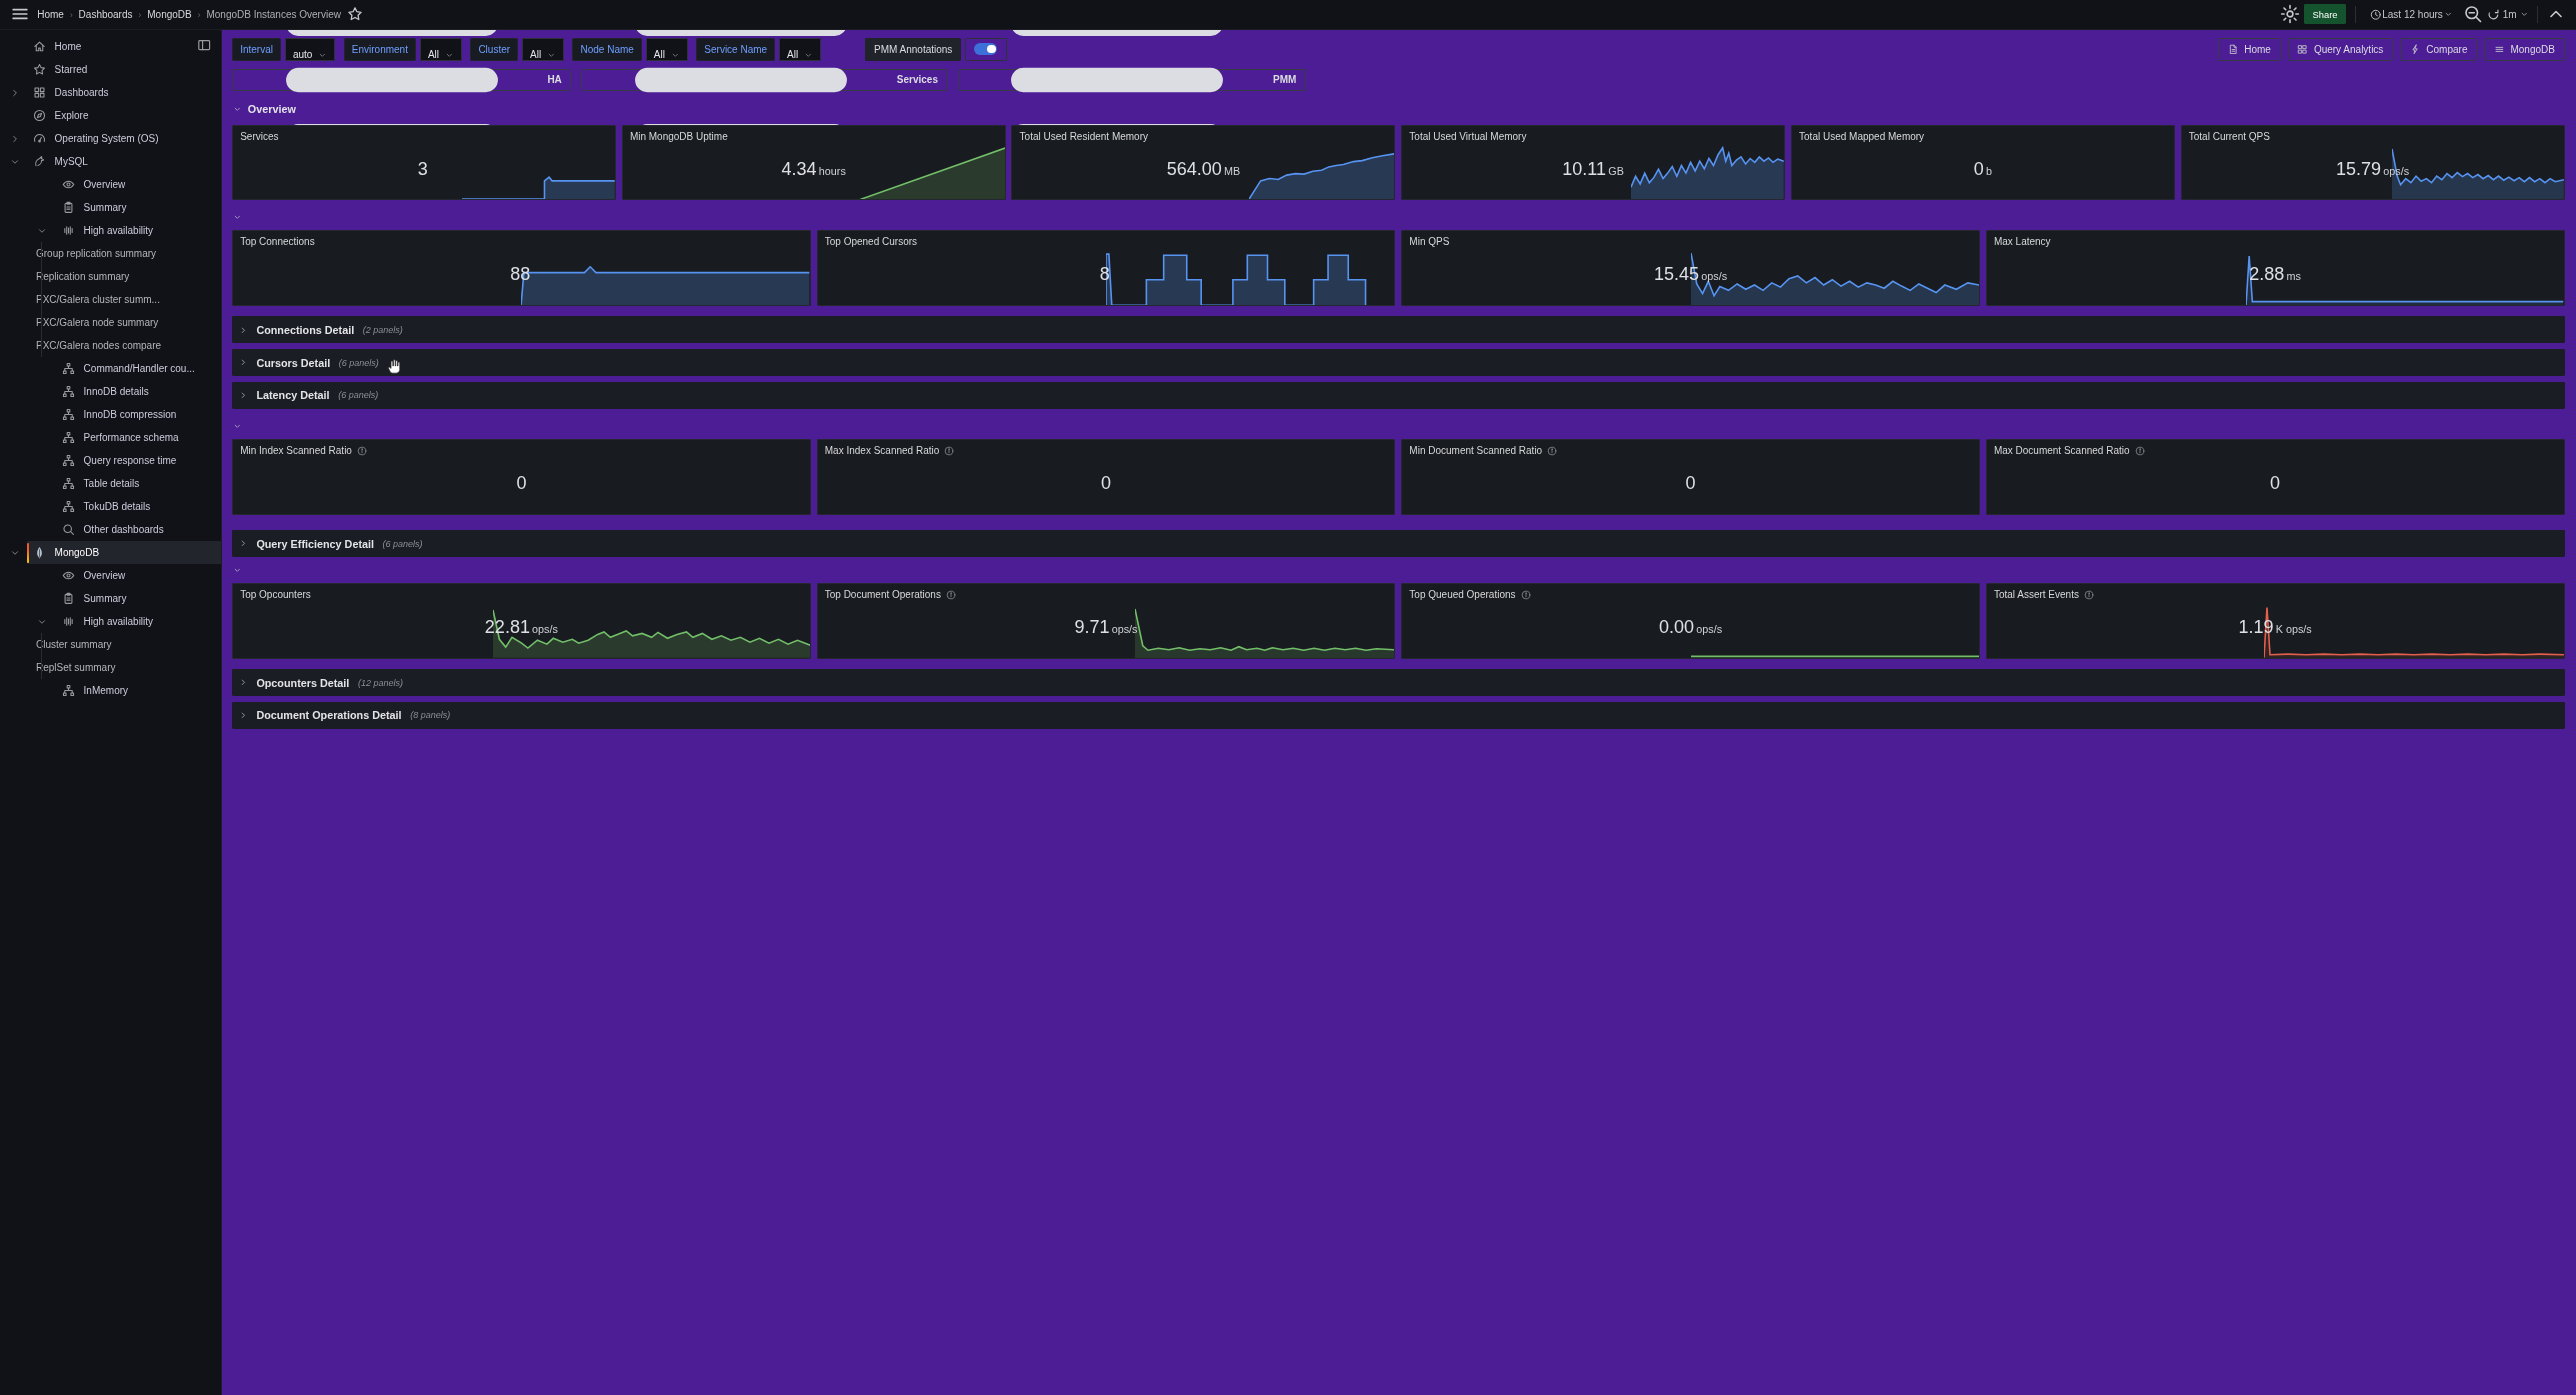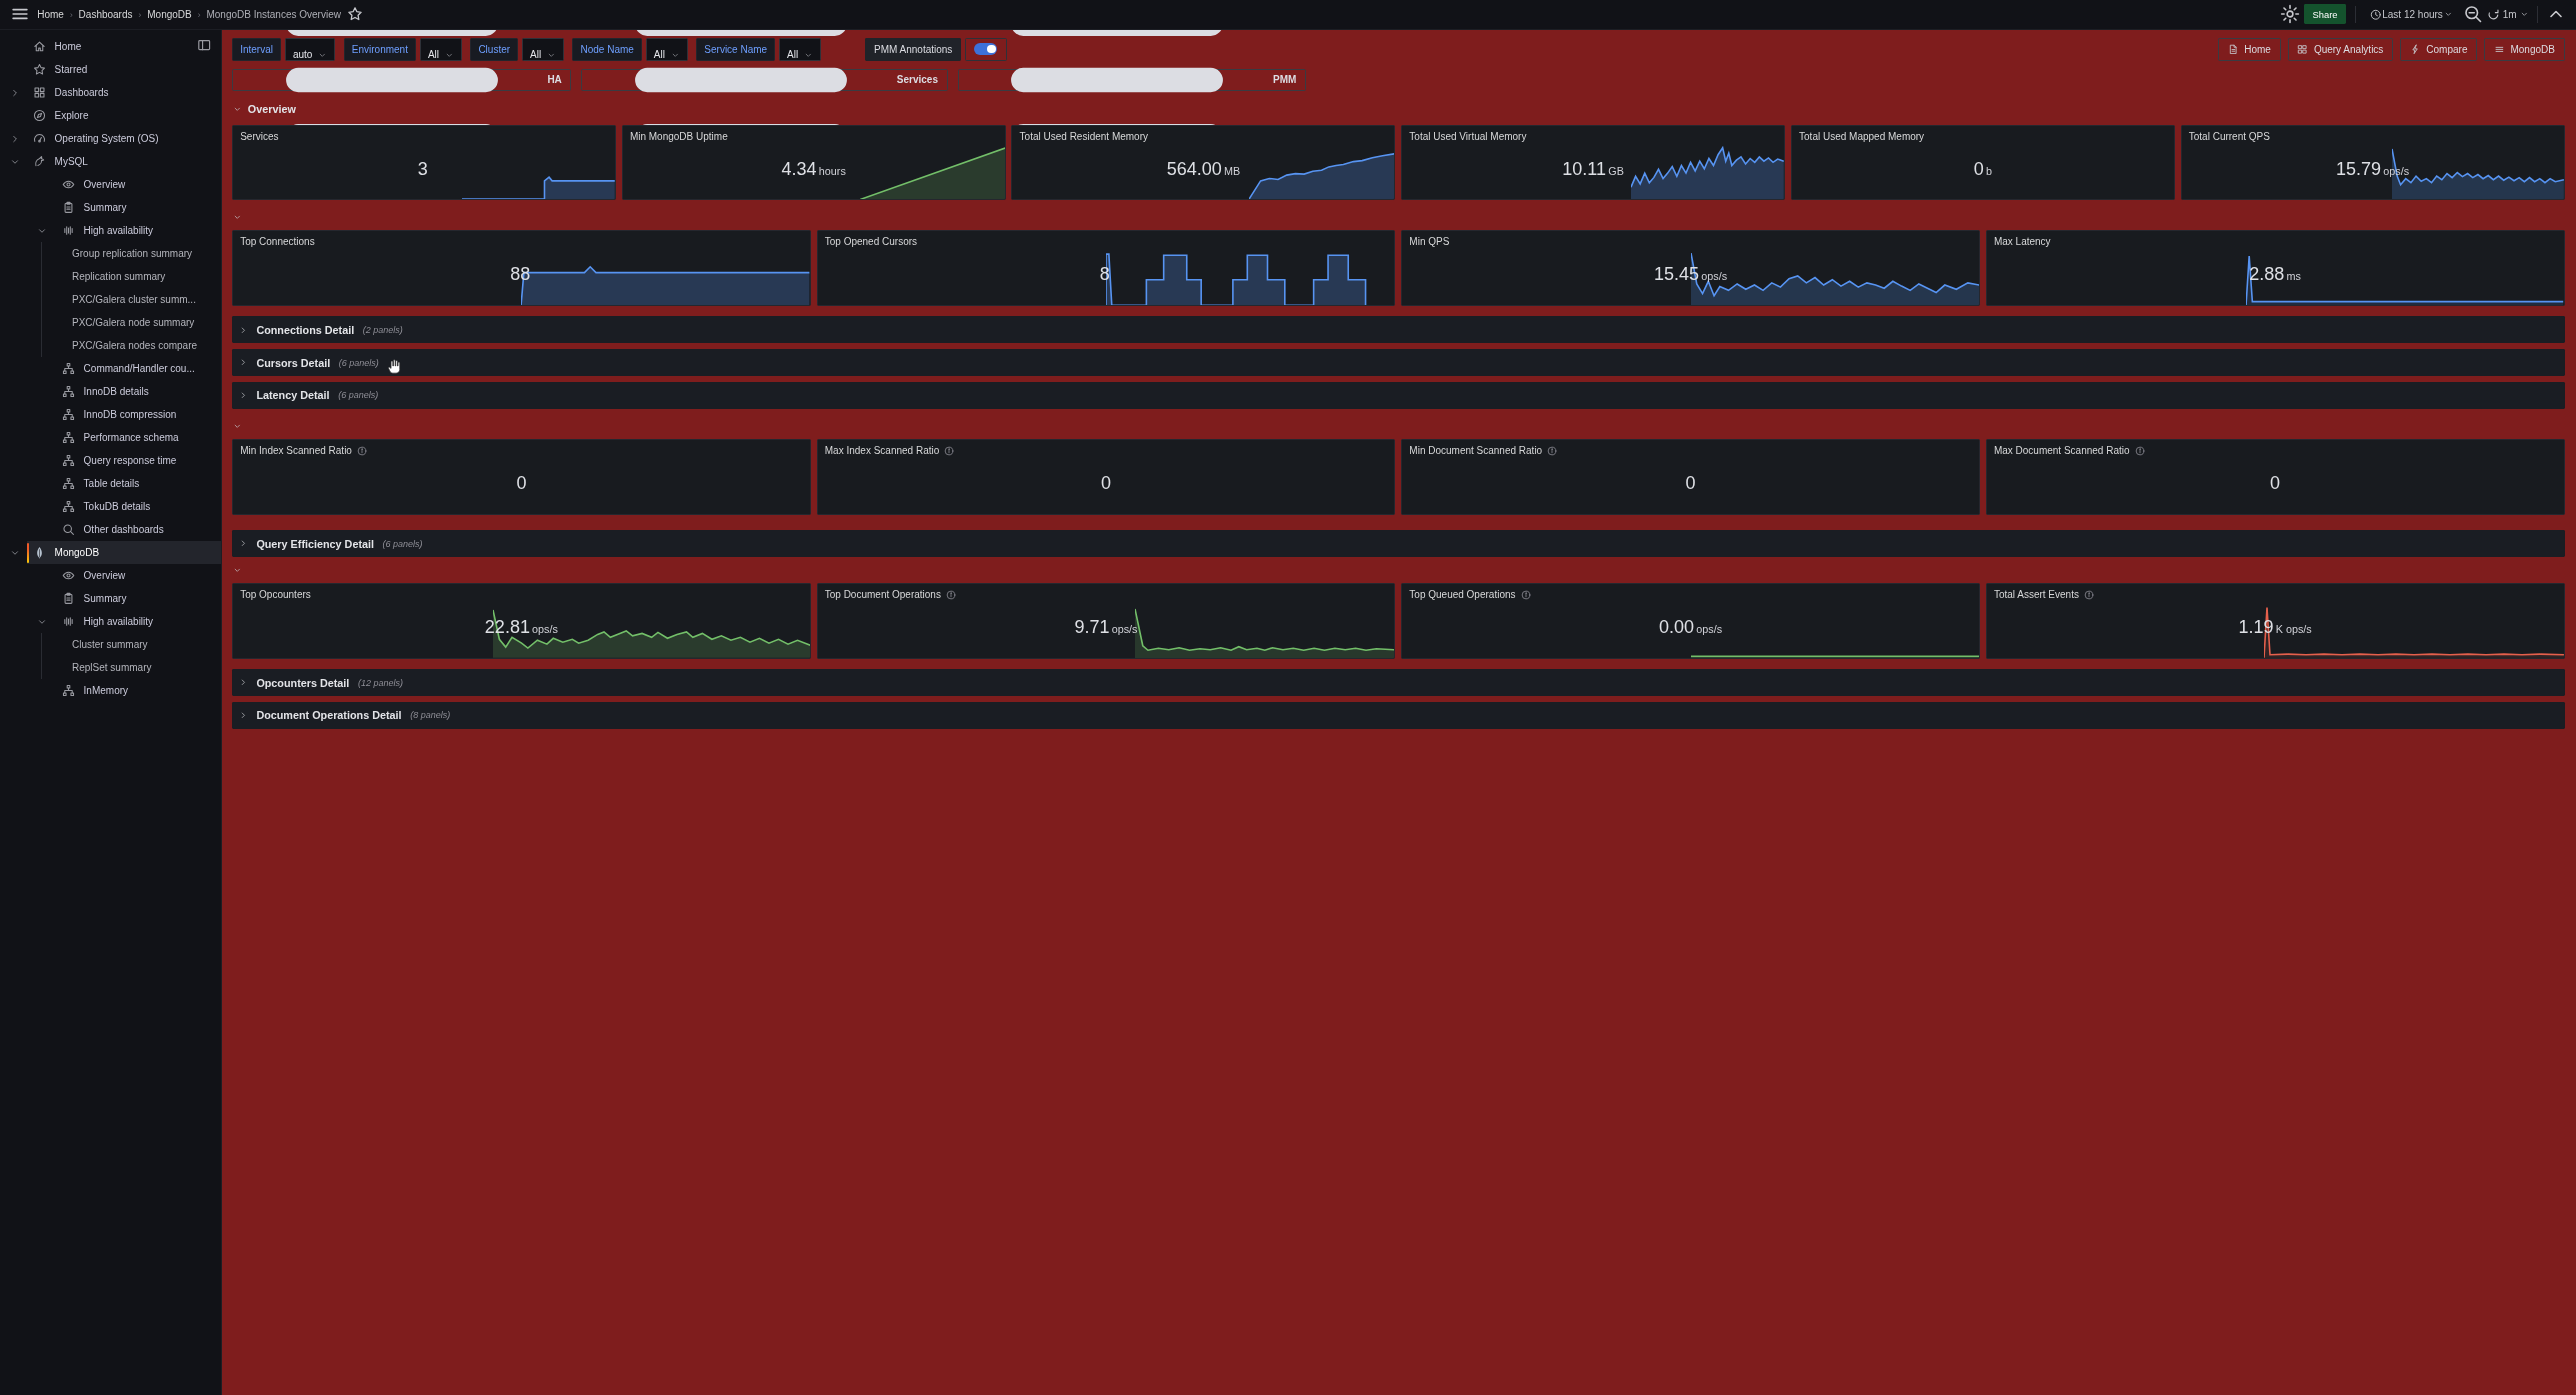--- a/index.html
+++ b/index.html
@@ -26,31 +26,31 @@
 
   
   .sidebar { position:fixed; top:29.5px; left:0; bottom:0; width:222px; background:#111217;
     border-right:0.7px solid #1c1e24; padding-top:5.8px; overflow:hidden; z-index:40; }
   .nav-item { position:relative; display:flex; align-items:center; gap:8.6px; height:23px;
     font-size:10px; color:#ccccdc; cursor:pointer; white-space:nowrap; }
   .nav-item .nav-chev { position:absolute; left:10px; width:10px; height:10px; color:#9a9ba2; }
   .nav-item.depth1 .nav-chev { left:37px; }
   .depth0 { padding-left:33px; }
   .depth1 { padding-left:62px; }
-  .depth2 { padding-left:72px; color:#b4b5bc;align-items:center; }
+  .depth2 { padding-left:36px; color:#b4b5bc;align-items:center; }
   .depth2::before { content:''; position:absolute; left:41px; top:0; bottom:0; width:0.7px; background:#2a2c33; }
   .nav-icon { width:13px; height:13px; flex:none; color:#9a9ba2; }
   .nav-item.active { background:linear-gradient(90deg, transparent 27px, #23252c 27px); color:#fff; }
   .nav-item.active::after { content:''; position:absolute; left:27px; top:1.4px; bottom:1.4px; width:2.2px;
     border-radius:1.4px; background:linear-gradient(#f05a28 30%, #fbca0a 99%); }
   .sidebar-toggle { position:absolute; top:8.6px; right:10px; color:#9a9ba2; }
 
   
   .main { position:fixed; top:29.5px; left:222px; right:0; bottom:0; overflow:hidden;
-    padding:8px 11.5px 0 10px; background:#7f1d1d; }
+    padding:8px 11.5px 0 10px; background:#4c1d95; }
 
   .filter-row1 { display:flex; align-items:center; height:23px; margin-bottom:8.6px; gap:8.6px; }
   .var-pill { display:flex; align-items:stretch; height:23px; gap:3.6px; }
   .var-label { display:flex; align-items:center; padding:0 7.2px; background:#181b22;
     border:0.7px solid #23252c; border-radius:1.4px; color:#6e9fff; font-size:10px; cursor:pointer; }
   .var-value { display:flex; align-items:flex-end; gap:5.8px; padding:0 7.2px; background:#111217;
     border:0.7px solid #2e3138; border-radius:1.4px; color:#e6e7ec; font-size:10px; cursor:pointer; }
   .var-value .cd { color:#9a9ba2; }
   .pmm-pill { display:flex; align-items:stretch; height:23px; gap:3.6px;padding-left:36px; }
   .pmm-label { display:flex; align-items:center; padding:0 8.6px; background:#202329; border-radius:1.4px;

